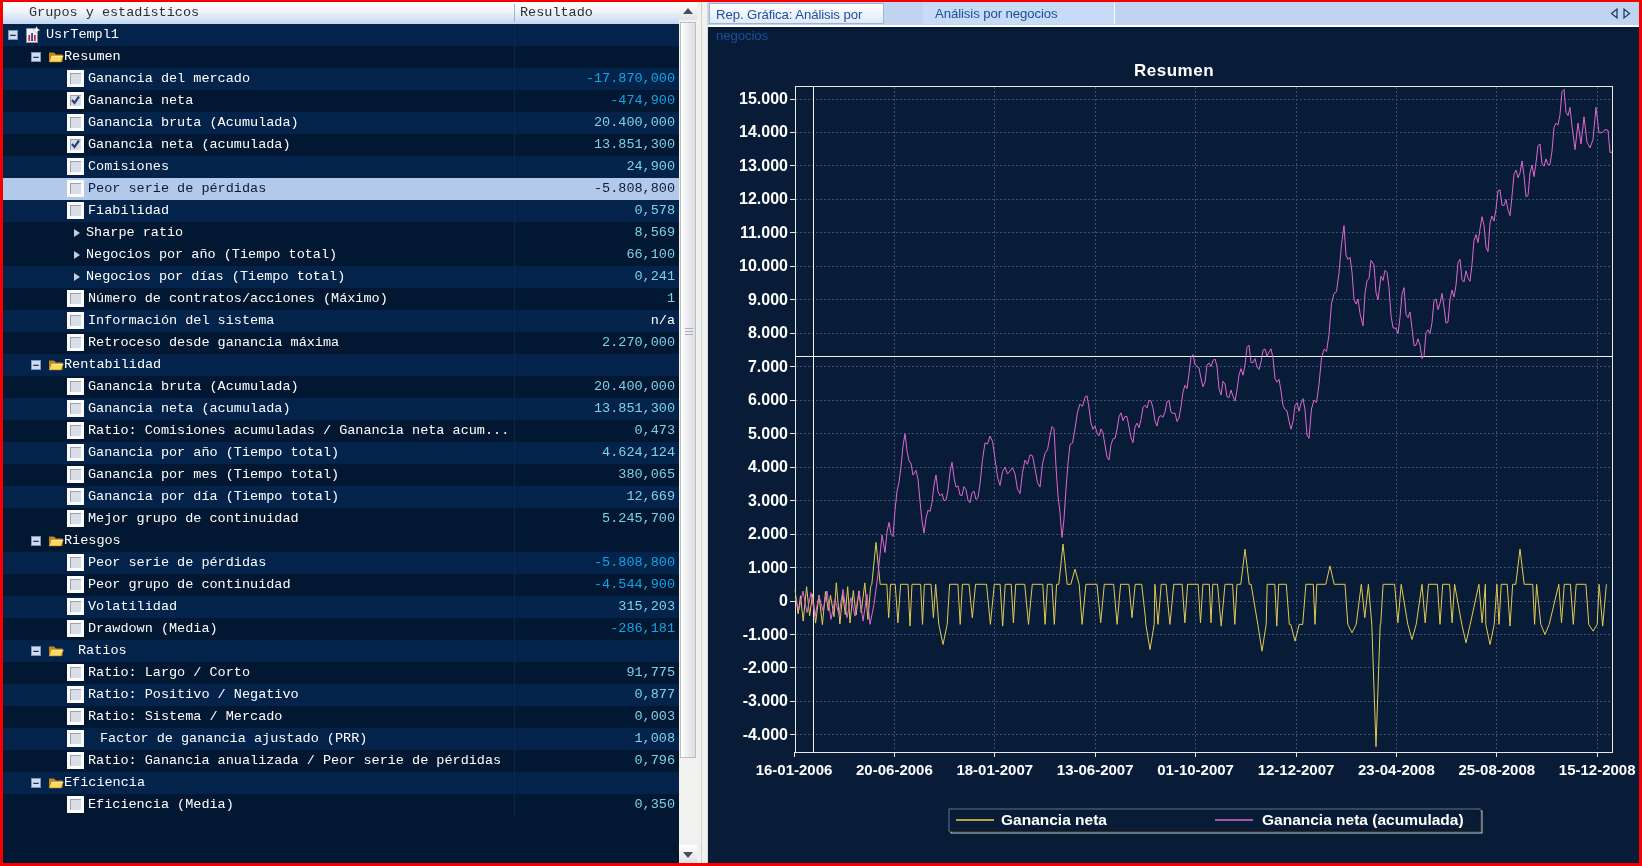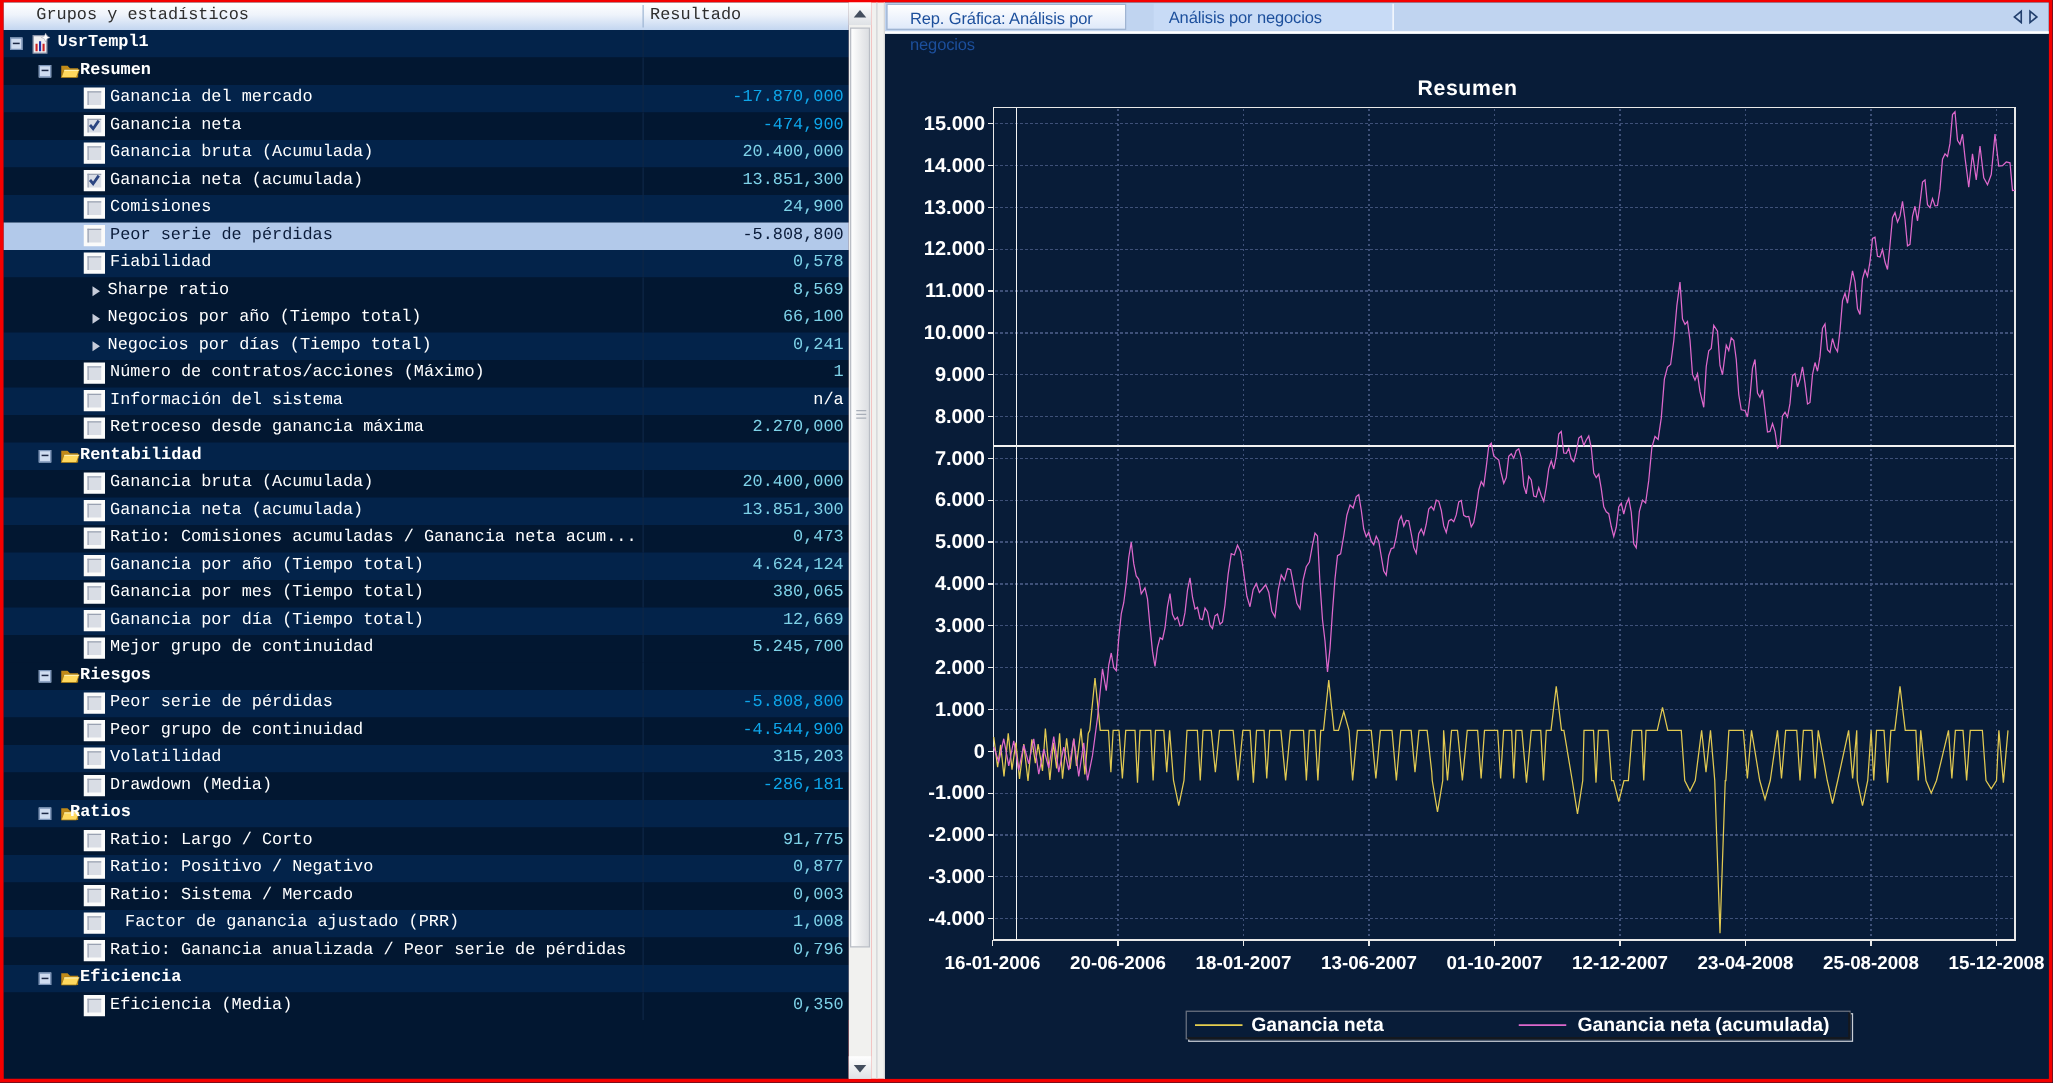--- a/index.html
+++ b/index.html
@@ -9,21 +9,21 @@
 #lhead .h1{position:absolute;left:26px}
 #lhead .h2{position:absolute;left:517px}
 #lhead .hsep{position:absolute;left:511px;top:2px;width:1px;height:18px;background:#9fb6d4}
 #tree{position:absolute;left:0;top:22px;width:676px;height:840px}
 .row{position:relative;width:676px;height:22px;font-size:13.5px;line-height:22px;color:#ffffff}
 .rl{background:#03234a}
 .rd{background:#021731}
 .rs{background:#b2c9ea;color:#0b1c3a}
 .rl::after,.rd::after{content:"";position:absolute;left:511px;top:0;width:1px;height:22px;background:#0e2746}
 .txt{position:absolute;white-space:pre}
-.b{font-weight:bold}
+.b{font-weight:normal}
 .val{position:absolute;right:4px;top:0}
 .pos{color:#7ed2e8}
 .neg{color:#0ea5e9}
 .wht{color:#ffffff}
 .sel{color:#0b1c3a}
 .exp{position:absolute;top:6px;width:10px;height:10px;background:#cfdcf0;border:1px solid #7d95b8;
  color:#1c2844;font:bold 11px/9px "Liberation Sans";text-align:center;box-sizing:border-box}
 .ric{position:absolute;left:22px;top:2px}
 .fic{position:absolute;left:45px;top:4px}
 .cbx{position:absolute;left:64px;top:2px;width:17px;height:17px;background:#fbfbfa}
@@ -40,23 +40,23 @@
 #sdn .tri{top:7px;border-left:5px solid transparent;border-right:5px solid transparent;border-top:6px solid #444e5e}
 #sthumb{position:absolute;left:0.5px;top:20px;width:16px;height:736px;background:linear-gradient(90deg,#ffffff,#e9eaec 60%,#dcdee2);
  border:1px solid #b9bdc5;box-sizing:border-box}
 .grip{position:absolute;left:4px;width:8px;height:1px;background:#a8aeb8}
 #sep{position:absolute;left:697px;top:2px;width:11px;height:861px;background:#f1f1ef;
  border-right:1px solid #d8d8d8;box-sizing:border-box}
 #sep::after{content:"";position:absolute;left:4px;top:0;width:1px;height:861px;background:#d0d2d6}
 #rpanel{position:absolute;left:708px;top:2px;width:931px;height:861px;background:#081c38}
 #tabbar{position:absolute;left:0;top:0;width:931px;height:23px;background:#c0d4f0;border-bottom:2px solid #ffffff;
  font-family:"Liberation Sans",sans-serif;font-size:13.2px;color:#1c4f9c}
-#tab1{position:absolute;left:1px;top:1px;width:192px;height:21px;line-height:21px;
+#tab1{position:absolute;left:1px;top:1px;width:175px;height:21px;line-height:21px;
  background:linear-gradient(#ffffff,#ecf2fc 60%,#dfe9f9);border:1px solid #9fb4d2;box-sizing:border-box;
- padding-left:18px;letter-spacing:-0.1px}
+ padding-left:6px;letter-spacing:-0.1px}
 #tab2{position:absolute;left:215px;top:1px;width:192px;height:21px;line-height:21px;background:#c8dbf6;
  border-right:1px solid #ffffff;box-sizing:border-box;padding-left:12px;letter-spacing:-0.1px}
 #tarr{position:absolute;right:4px;top:4px}
 </style></head>
 <body>
 <div id="lpanel">
 <div id="tree">
 <div class="row rl">
         <span class="exp" style="left:5px">−</span>
         <svg class="ric" width="15" height="18" viewBox="0 0 15 18">
@@ -263,21 +263,21 @@
         <span class="txt" style="left:85px">Drawdown (Media)</span>
         <span class="val neg">-286,181</span>
       </div>
 <div class="row rl">
         <span class="exp" style="left:28px">−</span>
         <svg class="fic" width="16" height="14" viewBox="0 0 16 14">
           <path d="M1 2.5 L6 2.5 L8 4.5 L14.5 4.5 L14.5 12 L1 12 Z" fill="#c08a18"></path>
           <path d="M3.2 5.8 L15.4 5.8 L13.2 12 L1 12 Z" fill="#ffd95e" stroke="#9a7212" stroke-width="0.6"></path>
           <path d="M3.4 6.3 L15 6.3" stroke="#fff0ae" stroke-width="1"></path>
         </svg>
-        <span class="txt b" style="left:53px">Ratios</span>
+        <span class="txt b" style="left:75px">Ratios</span>
       </div>
 <div class="row rd">
         <span class="cbx">
           <span class="cbi"></span>
         </span>
         <span class="txt" style="left:85px">Ratio: Largo / Corto</span>
         <span class="val pos">91,775</span>
       </div>
 <div class="row rl">
         <span class="cbx">

